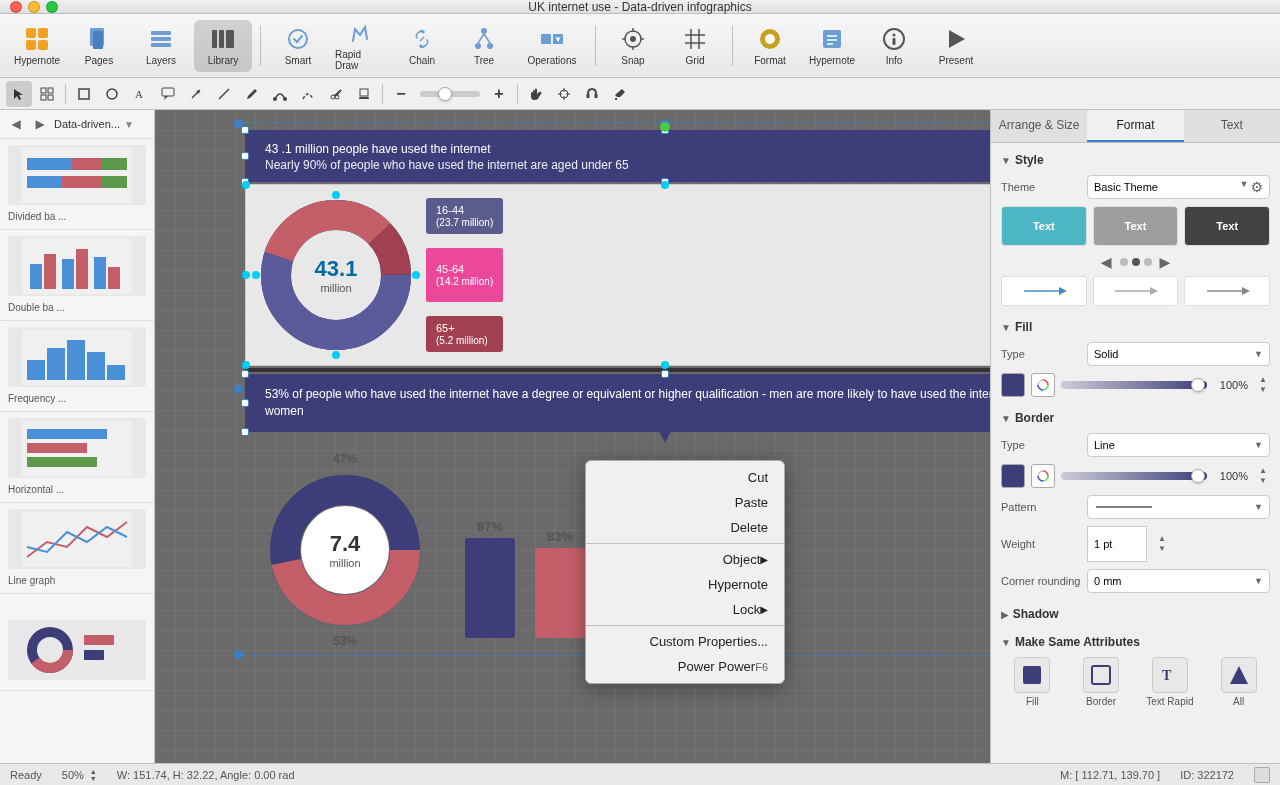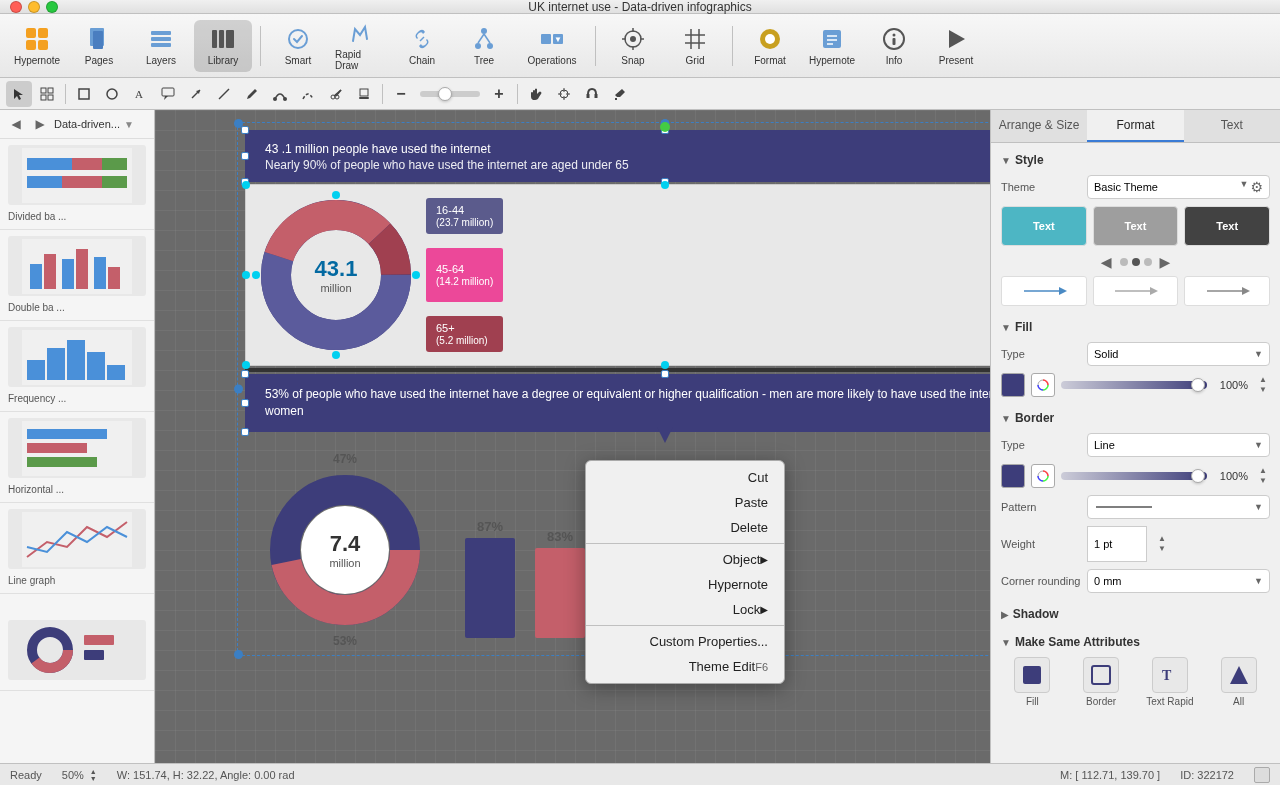--- a/index.html
+++ b/index.html
@@ -1034,21 +1034,21 @@
       </div>
       <div class="context-item">
         <span>Lock</span>
         <span class="context-item-arrow">▶</span>
       </div>
       <div class="context-separator"></div>
       <div class="context-item">
         <span>Custom Properties...</span>
       </div>
       <div class="context-item">
-        <span>Theme Edit</span>
+        <span>Power Power</span>
         <span class="context-item-shortcut">F6</span>
       </div>
     </div>
 
   </div>
 
   <div class="right-panel">
 
     <div class="panel-tabs">
       <div class="panel-tab">

